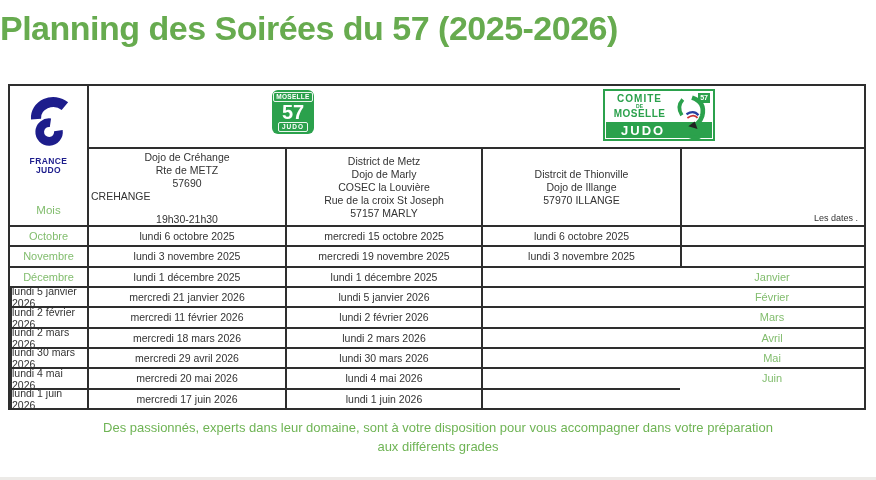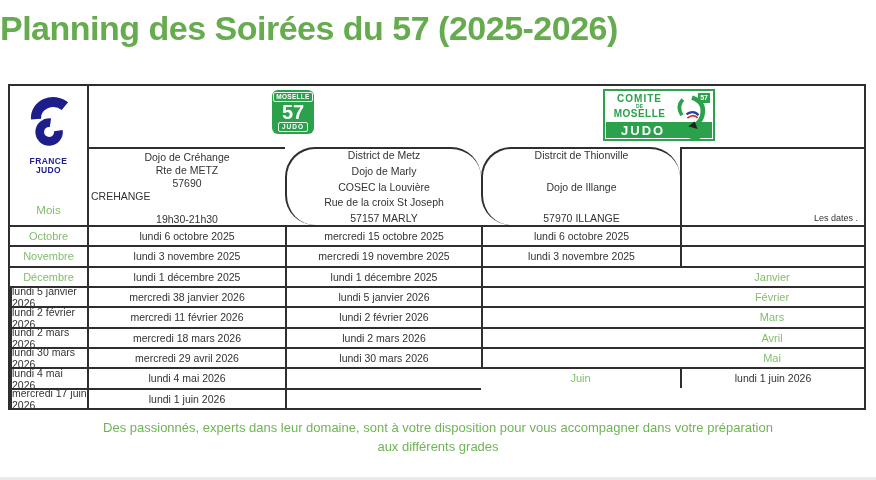--- a/index.html
+++ b/index.html
@@ -73,21 +73,21 @@
   .c-badge{
     position:absolute;top:2px;right:3px;background:var(--logo-green);color:#fff;
     font-size:7px;font-weight:700;padding:1px 2px;line-height:8px;
   }
   .c-judoka{position:absolute;right:2px;top:3px;}
   
   .header-cell{
     display:flex;flex-direction:column;text-align:center;
     font-size:10.5px;line-height:13px;color:var(--cell-text);
   }
-  .header-cell.vcenter{justify-content:space-between;border-radius:30px;}
+  .header-cell.vcenter{justify-content:center;}
   .forbach{padding-top:2px;}
   .hline{width:100%;}
   .hline.left{text-align:left;padding-left:2px;}
   .htime{margin-top:auto;margin-bottom:-1px;width:100%;text-align:center;}
   .lastcol{position:relative;}
   .les-dates{position:absolute;right:6px;bottom:0;font-size:9px;color:var(--cell-text);}
   
   .month-cell{
     display:flex;align-items:center;justify-content:center;
     color:var(--month-green);font-size:11px;
@@ -187,21 +187,21 @@
   <div class="cell date-cell bt bl">lundi 3 novembre 2025</div>
   <div class="cell date-cell bt bl"></div>
 
   <div class="cell month-cell bt">Décembre</div>
   <div class="cell date-cell bt bl">lundi 1 décembre 2025</div>
   <div class="cell date-cell bt bl">lundi 1 décembre 2025</div>
   <div class="cell date-cell bt bl"></div>
 
   <div class="cell month-cell bt">Janvier</div>
   <div class="cell date-cell bt bl">lundi 5 janvier 2026</div>
-  <div class="cell date-cell bt bl">mercredi 38 janvier 2026</div>
+  <div class="cell date-cell bt bl">mercredi 21 janvier 2026</div>
   <div class="cell date-cell bt bl">lundi 5 janvier 2026</div>
   <div class="cell date-cell bt bl"></div>
 
   <div class="cell month-cell bt">Février</div>
   <div class="cell date-cell bt bl">lundi 2 février 2026</div>
   <div class="cell date-cell bt bl">mercredi 11 février 2026</div>
   <div class="cell date-cell bt bl">lundi 2 février 2026</div>
   <div class="cell date-cell bt bl"></div>
 
   <div class="cell month-cell bt">Mars</div>
@@ -211,20 +211,21 @@
   <div class="cell date-cell bt bl"></div>
 
   <div class="cell month-cell bt">Avril</div>
   <div class="cell date-cell bt bl">lundi 30 mars 2026</div>
   <div class="cell date-cell bt bl">mercredi 29 avril 2026</div>
   <div class="cell date-cell bt bl">lundi 30 mars 2026</div>
   <div class="cell date-cell bt bl"></div>
 
   <div class="cell month-cell bt">Mai</div>
   <div class="cell date-cell bt bl">lundi 4 mai 2026</div>
+  <div class="cell date-cell bt bl">mercredi 20 mai 2026</div>
   <div class="cell date-cell bt bl">lundi 4 mai 2026</div>
   <div class="cell date-cell bt bl"></div>
 
   <div class="cell month-cell bt">Juin</div>
   <div class="cell date-cell bt bl">lundi 1 juin 2026</div>
   <div class="cell date-cell bt bl">mercredi 17 juin 2026</div>
   <div class="cell date-cell bt bl">lundi 1 juin 2026</div>
   <div class="cell date-cell bt bl"></div>
 </div>
 

